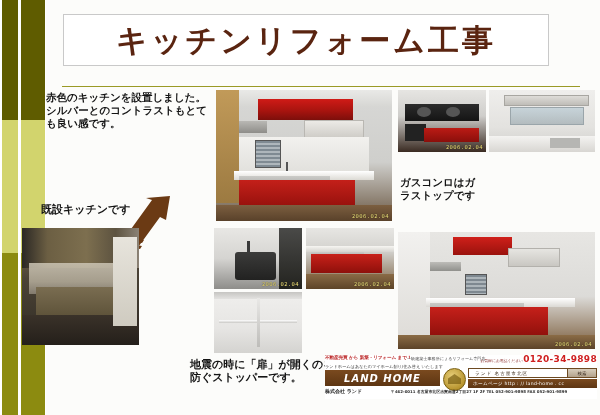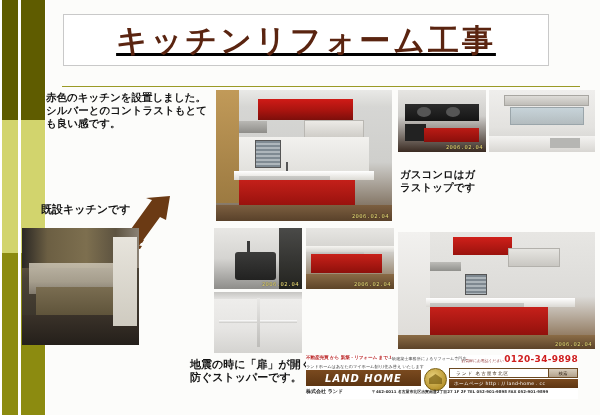--- a/index.html
+++ b/index.html
@@ -20,35 +20,35 @@
   .band-edge{position:absolute;left:18px;top:0;width:3px;height:415px;background:#ffffff;}
   .band-wide{position:absolute;left:21px;top:0;width:24px;height:415px;}
   .wide-a{top:0;height:120px;background:#5f5c00;}
   .wide-b{top:120px;height:133px;background:#d2d46d;}
   .wide-c{top:253px;height:162px;background:#8c8b10;}
 
   
   .title-box{
     position:absolute;left:63px;top:14px;width:486px;height:52px;
     background:#ffffff;border:1px solid #c9c9c9;
-    box-sizing:border-box;display:flex;align-items:center;justify-content:center;text-decoration:underline;
+    box-sizing:border-box;display:flex;align-items:center;justify-content:center;
   }
   .title-text{
     font-size:31px;font-weight:bold;color:#5a2410;
     letter-spacing:3px;line-height:1;white-space:nowrap;
     font-family:"DejaVu Sans","Liberation Sans",sans-serif;
   }
   .rule{position:absolute;left:62px;top:86px;width:518px;height:1px;background:#9a9a25;}
 
   
   .cap{position:absolute;color:#141414;font-weight:bold;line-height:1.22;white-space:pre-line;}
 
   .cap-main{left:46px;top:91px;width:170px;font-size:10.5px;}
   .cap-existing{left:41px;top:203px;font-size:11px;}
-  .cap-gas{left:400px;top:168px;width:85px;font-size:10.5px;}
+  .cap-gas{left:400px;top:176px;width:85px;font-size:10.5px;}
   .cap-drain{left:490px;top:160px;width:80px;font-size:10.5px;}
   .cap-dish{left:305px;top:296px;width:95px;font-size:11.5px;}
   .cap-stopper{left:190px;top:358px;width:150px;font-size:11px;}
 
   
   .photo{position:absolute;overflow:hidden;background:#9a9a9a;}
   .photo .stamp{
     position:absolute;right:3px;bottom:2px;color:#f2e27a;
     font-size:5.5px;font-family:"DejaVu Sans Mono","Liberation Mono",monospace;
     letter-spacing:.4px;text-shadow:0 0 1px #000;
@@ -168,21 +168,21 @@
     background:linear-gradient(180deg,#cac9c6,#9e9e9a);}
   #photo-wide .floor{position:absolute;left:0;top:88%;width:100%;height:12%;
     background:linear-gradient(180deg,#8b6c46,#5c4329);}
   #photo-wide .win{position:absolute;left:34%;top:36%;width:10%;height:16%;
     background:repeating-linear-gradient(180deg,#7e8890 0 2px,#adb5ba 2px 4px);border:1px solid #555;}
 
   
   .arrow{position:absolute;left:116px;top:196px;width:64px;height:56px;}
 
   
-  .footer{position:absolute;left:306px;top:355px;width:272px;height:44px;background:#ffffff;}
+  .footer{position:absolute;left:325px;top:355px;width:272px;height:44px;background:#ffffff;}
   .f-top{position:absolute;left:0;top:0;width:100%;height:9px;}
   .f-red{position:absolute;left:0;top:0;font-size:4.6px;font-weight:bold;color:#b81c1c;white-space:nowrap;letter-spacing:-.1px;}
   .f-gray{position:absolute;left:82px;top:.5px;font-size:4.1px;color:#4a4a4a;white-space:nowrap;}
   .f-tel{position:absolute;right:0;top:-1px;font-size:9px;font-weight:bold;color:#cf1f1f;
     font-family:"DejaVu Sans","Liberation Sans",sans-serif;letter-spacing:.3px;white-space:nowrap;}
   .f-telpre{position:absolute;right:74px;top:2.5px;font-size:3.8px;color:#8a2a2a;white-space:nowrap;}
   .f-line2{position:absolute;left:0;top:9px;font-size:4.2px;color:#3b3b3b;white-space:nowrap;}
   .f-brownbar{position:absolute;left:0;top:15px;width:115px;height:16px;
     background:linear-gradient(180deg,#7a4a1f,#5d3512);}
   .f-logo{position:absolute;left:0;top:15px;width:115px;height:16px;

